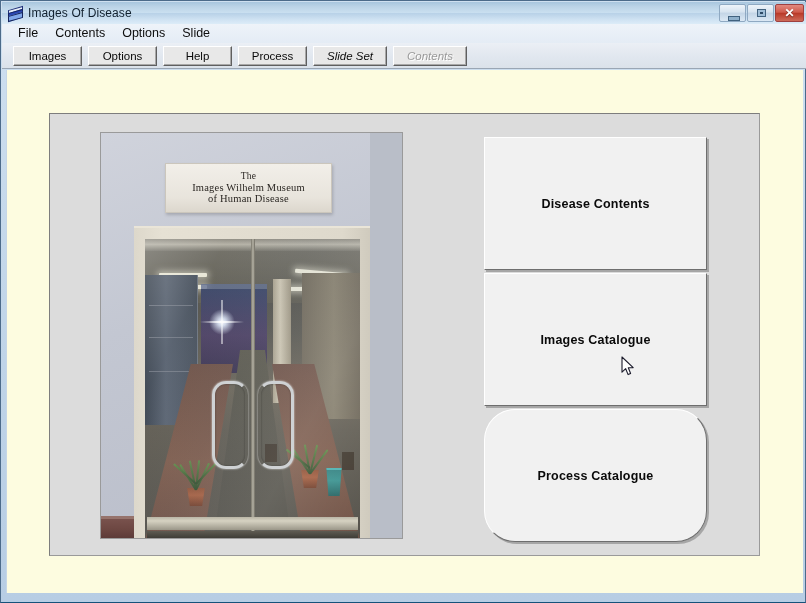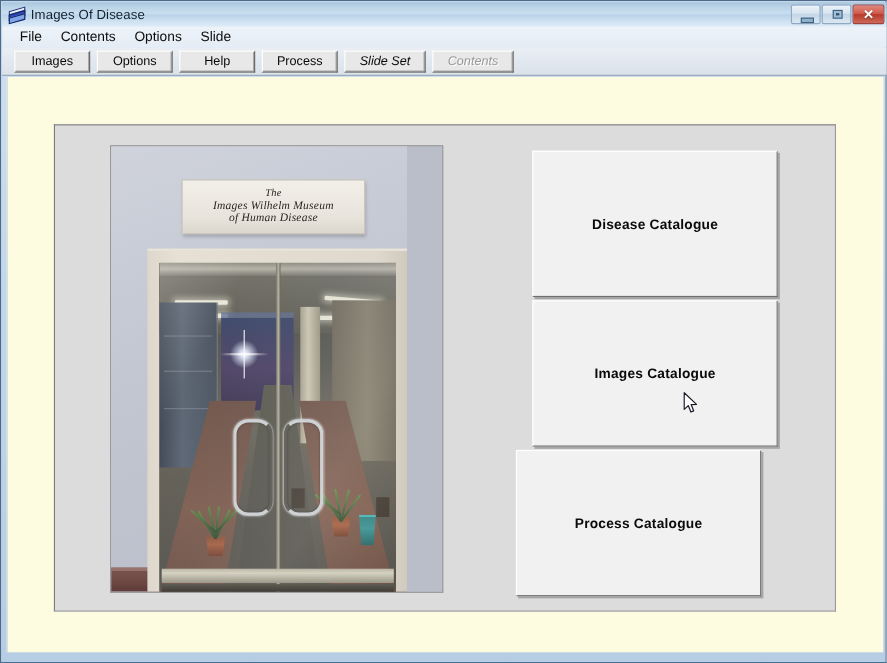--- a/index.html
+++ b/index.html
@@ -199,21 +199,20 @@
     border: 1px solid #9a9a9a;
     background: #b9bec8;
     overflow: hidden;
   }
   #photo {
     position: absolute;
     left: 0; top: 0;
     width: 269px; height: 405px;
     background: linear-gradient(to bottom, #c9ccd6 0%, #c4c8d3 55%, #bfc3cf 100%);
     overflow: hidden;
-    font-style: italic;
   }
   
   .wall {
     position:absolute; left:0; top:0; width:301px; height:405px;
     background: linear-gradient(160deg, #d0d3dc 0%, #c3c7d2 40%, #b9bdc9 100%);
   }
   
   .baseboard {
     position:absolute; left:0; bottom:0; width:301px; height:22px;
     background: linear-gradient(to bottom, #7c5550 0%, #6d4742 60%, #5d3b38 100%);
@@ -423,21 +422,21 @@
     justify-content: center;
   }
   .catbtn span {
     font-size: 12.5px;
     font-weight: bold;
     color: #0a0a0a;
     letter-spacing: .2px;
   }
   #cat-disease { left: 434px; top: 23px; }
   #cat-organ   { left: 434px; top: 159px; }
-  #cat-process { left: 419px; top: 295px; }
+  #cat-process { left: 434px; top: 295px; border-radius: 31px; }
 
   
   #cursor {
     position: absolute;
     left: 620px; top: 355px;
     width: 14px; height: 21px;
     z-index: 60;
     pointer-events: none;
   }
 </style>
@@ -562,21 +561,21 @@
               </div>
 
               <div class="kick"></div>
               <div class="kick2"></div>
             </div>
           </div>
         </div>
       </div>
 
       <div class="catbtn" id="cat-disease">
-        <span>Disease Catalogue</span>
+        <span>Disease Contents</span>
       </div>
       <div class="catbtn" id="cat-organ">
         <span>Images Catalogue</span>
       </div>
       <div class="catbtn" id="cat-process">
         <span>Process Catalogue</span>
       </div>
 
     </div>
   </div>

